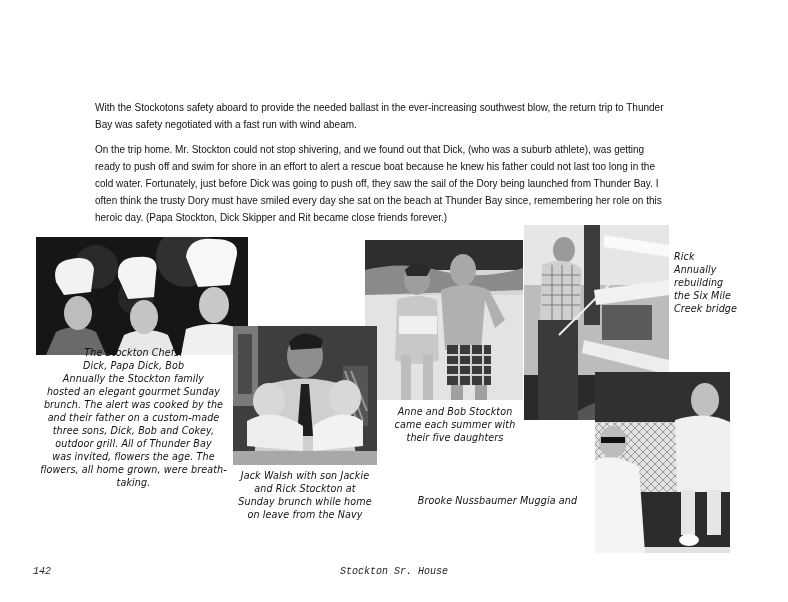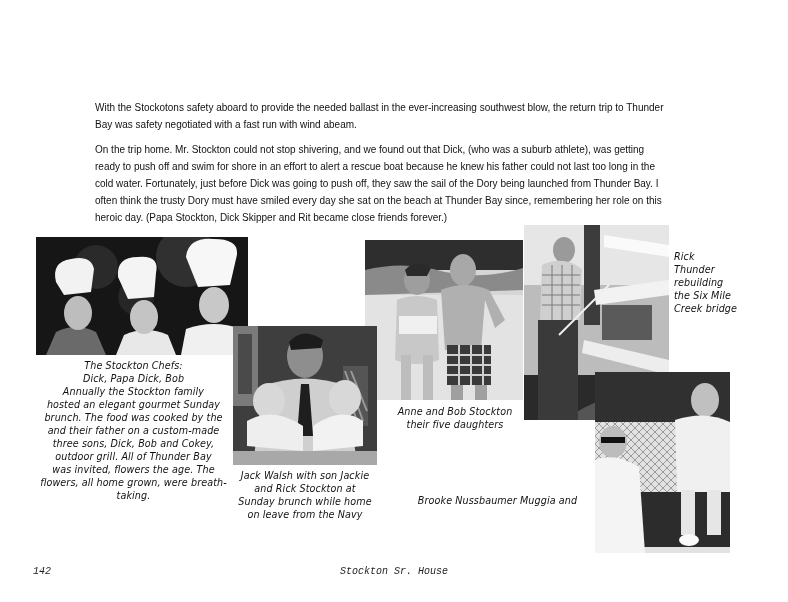--- a/index.html
+++ b/index.html
@@ -121,49 +121,50 @@
     <path d="M0 88 Q20 80 44 95 L50 181 L0 181 Z" fill="#f4f4f4"></path>
 
     <ellipse cx="110" cy="28" rx="14" ry="17" fill="#c0c0c0"></ellipse>
     <path d="M80 48 Q110 38 135 50 L135 120 L82 120 Z" fill="#f0f0f0"></path>
     <rect x="86" y="118" width="14" height="45" fill="#e6e6e6"></rect>
     <rect x="112" y="118" width="14" height="45" fill="#e6e6e6"></rect>
     <ellipse cx="94" cy="168" rx="10" ry="6" fill="#fafafa"></ellipse>
   </svg>
 </div>
 
-<div class="cap hand center" style="left:36px; top:359px; width:195px;">
+<div class="cap hand center" style="left:36px; top:346px; width:195px;">
   <div>The Stockton Chefs:</div>
   <div>Dick, Papa Dick, Bob</div>
   <div>Annually the Stockton family</div>
   <div>hosted an elegant gourmet Sunday</div>
-  <div>brunch. The food was cooked by the</div>
+  <div>brunch. The alert was cooked by the</div>
   <div>and their father on a custom-made</div>
   <div>three sons, Dick, Bob and Cokey,</div>
   <div>outdoor grill. All of Thunder Bay</div>
   <div>was invited, flowers the age. The</div>
   <div>flowers, all home grown, were breath-</div>
   <div>taking.</div>
 </div>
 
 <div class="cap hand center" style="left:230px; top:469px; width:150px;">
   <div>Jack Walsh with son Jackie</div>
   <div>and Rick Stockton at</div>
   <div>Sunday brunch while home</div>
   <div>on leave from the Navy</div>
 </div>
 
 <div class="cap hand center" style="left:380px; top:405px; width:150px;">
   <div>Anne and Bob Stockton</div>
+  <div>came each summer with</div>
   <div>their five daughters</div>
 </div>
 
 <div class="cap hand" style="left:674px; top:250px; width:100px;">
   <div>Rick</div>
-  <div>Thunder</div>
+  <div>Annually</div>
   <div>rebuilding</div>
   <div>the Six Mile</div>
   <div>Creek bridge</div>
 </div>
 
 <div class="cap hand right" style="left:405px; top:494px; width:185px;">
   <div>Brooke Nussbaumer Muggia and</div>
 </div>
 
 <div class="footer" style="left:33px;">142</div>

